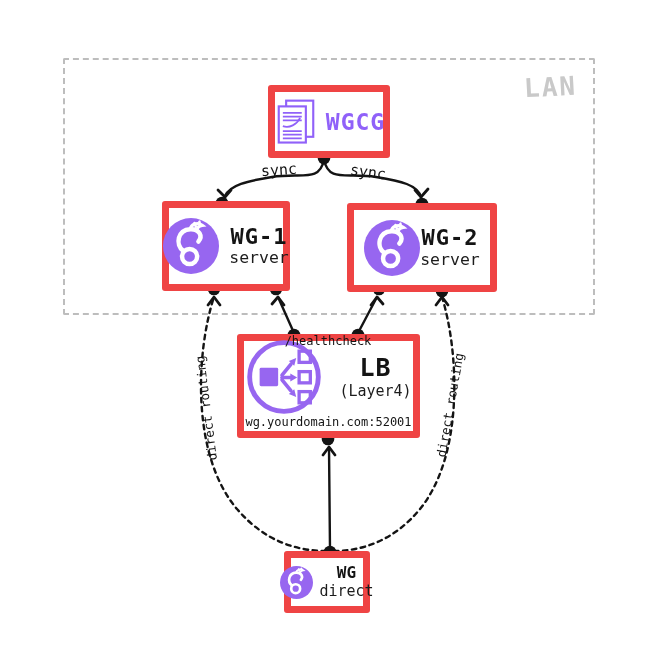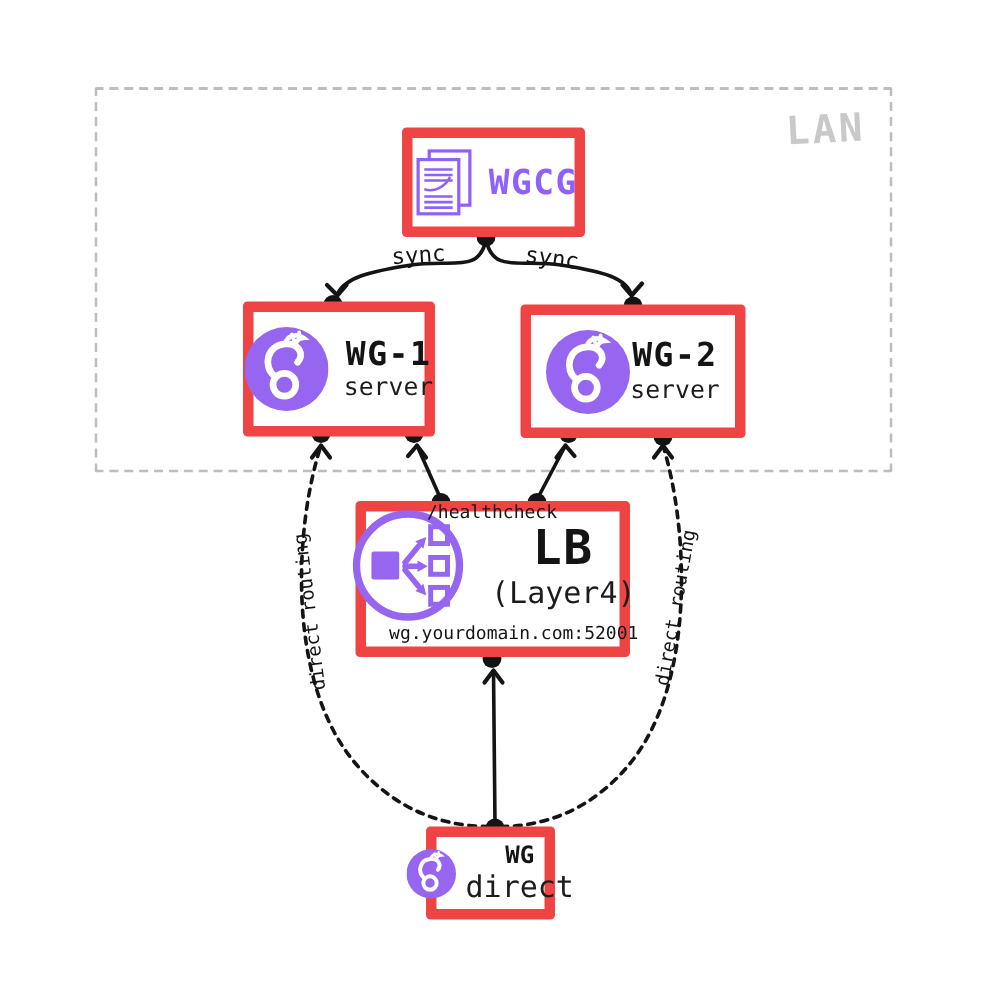--- a/index.html
+++ b/index.html
@@ -26,28 +26,28 @@
     color:#141414;
   }
   .node-wgcg { left:268px; top:85px;  width:122px; height:73px; gap:7px; }
   .node-wg1  { left:162px; top:201px; width:128px; height:90px; gap:10px; }
   .node-wg2  { left:347px; top:203px; width:150px; height:89px; }
   .node-lb   { left:237px; top:334px; width:183px; height:104px; gap:16px; padding-bottom:18px; }
   .node-client{ left:284px; top:551px; width:86px; height:62px; gap:6px; }
 
   .node-text { display:flex; flex-direction:column; align-items:center; line-height:1.15; }
   .title-lg { font-size:22px; font-weight:bold; letter-spacing:1px; }
-  .title-xl { font-size:32px; font-weight:bold; letter-spacing:1px; }
+  .title-xl { font-size:25px; font-weight:bold; letter-spacing:1px; }
   .title-sm { font-size:16px; font-weight:bold; }
   .sub-md   { font-size:16.5px; color:#1c1c1c; }
-  .sub-sm   { font-size:20px; color:#1c1c1c; }
+  .sub-sm   { font-size:15px; color:#1c1c1c; }
   .wgcg-title { font-size:23px; font-weight:bold; color:#9061f9; letter-spacing:1px; }
   .lb-address {
     position:absolute; left:0; bottom:2px; width:100%;
-    text-align:center; font-size:12px; color:#141414;padding-left:14px;
+    text-align:center; font-size:12px; color:#141414;
   }
   .icon-wrap { display:flex; align-items:center; justify-content:center; flex:0 0 auto; }
 
   .edge-label { position:absolute; color:#141414; white-space:nowrap; }
   .lbl-sync-left  { left:279px; top:170px; font-size:15px; transform:translate(-50%,-50%) rotate(-4deg); }
   .lbl-sync-right { left:368px; top:172px; font-size:15px; transform:translate(-50%,-50%) rotate(8deg); }
   .lbl-healthcheck{ left:328px; top:300px; font-size:12px; transform:translate(-50%,-50%);margin-top:41px; }
   .lbl-dr-left  { left:206px; top:408px; font-size:12.5px; transform:translate(-50%,-50%) rotate(-97deg); }
   .lbl-dr-right { left:450px; top:405px; font-size:12.5px; transform:translate(-50%,-50%) rotate(-80deg); }
 </style>

